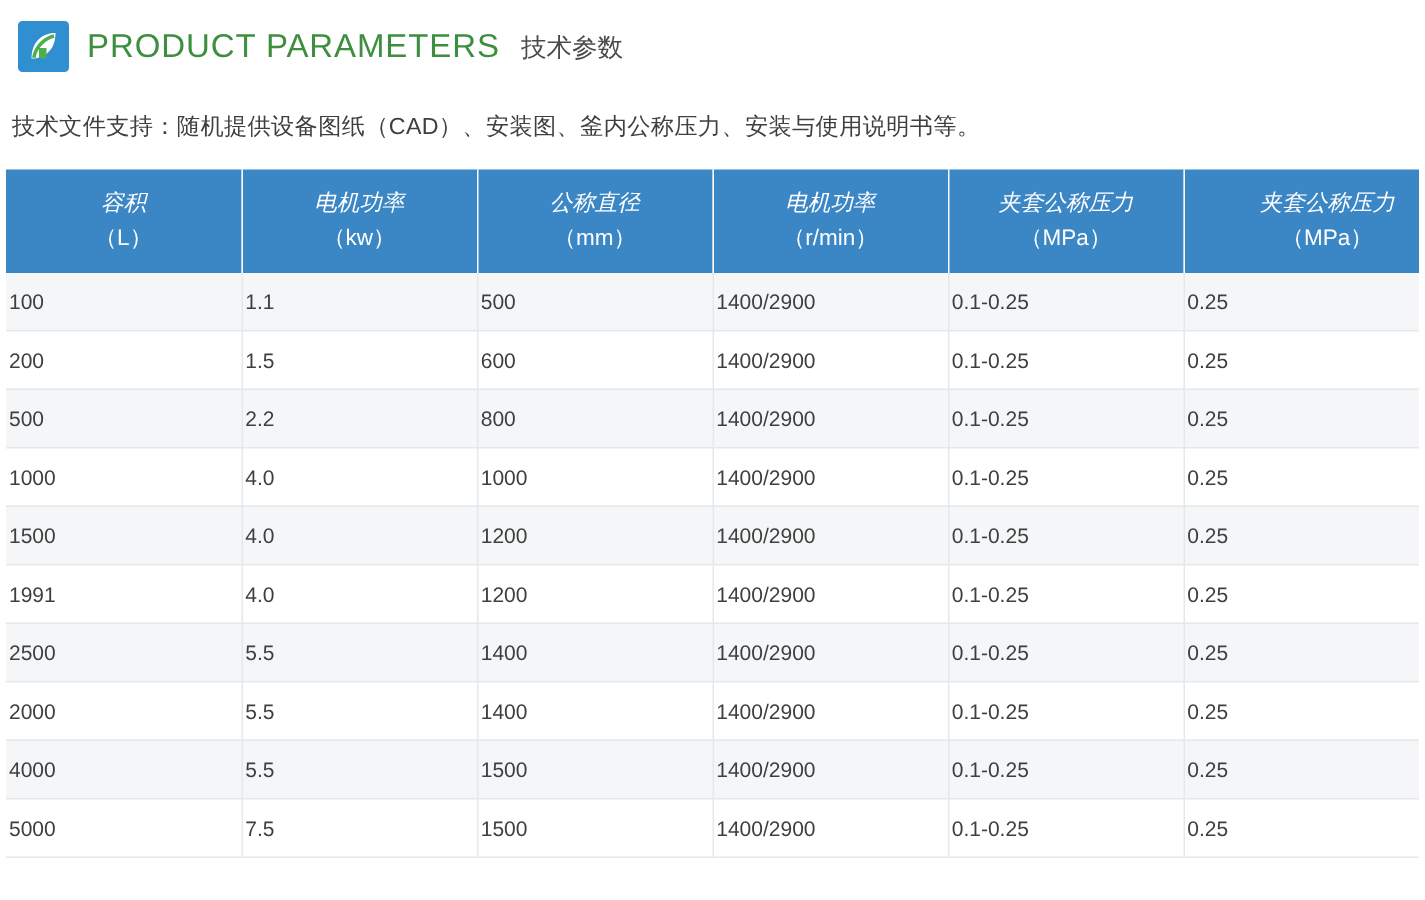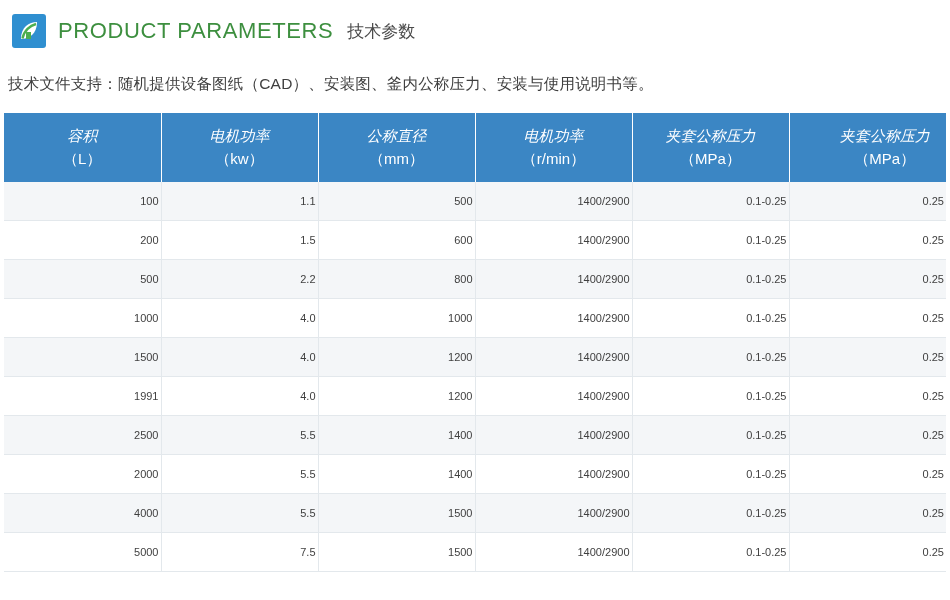--- a/index.html
+++ b/index.html
@@ -76,23 +76,23 @@
     font-weight: normal;
     font-size: 15px;
     line-height: 1.55;
     padding: 11px 2px;
     border-right: 1px solid #ffffff;
     text-align: center;
     vertical-align: middle;
   }
   table.params th:last-child { border-right: none; padding-left: 36px; }
   table.params td {
-    font-size: 11px;
+    font-size: 14px;
     color: #3f3f3f;
-    text-align: right;
+    text-align: left;
     padding: 9px 2px;
     border-right: 1px solid #e3e8ec;
     border-bottom: 1px solid #e3e8ec;
     height: 20px;
   }
   table.params td:last-child { border-right: none; }
   table.params tbody tr:nth-child(odd) td { background: #f4f6f8; }
   table.params tbody tr:nth-child(even) td { background: #ffffff; }
   table.params tbody tr:first-child td { border-top: none; }
 

